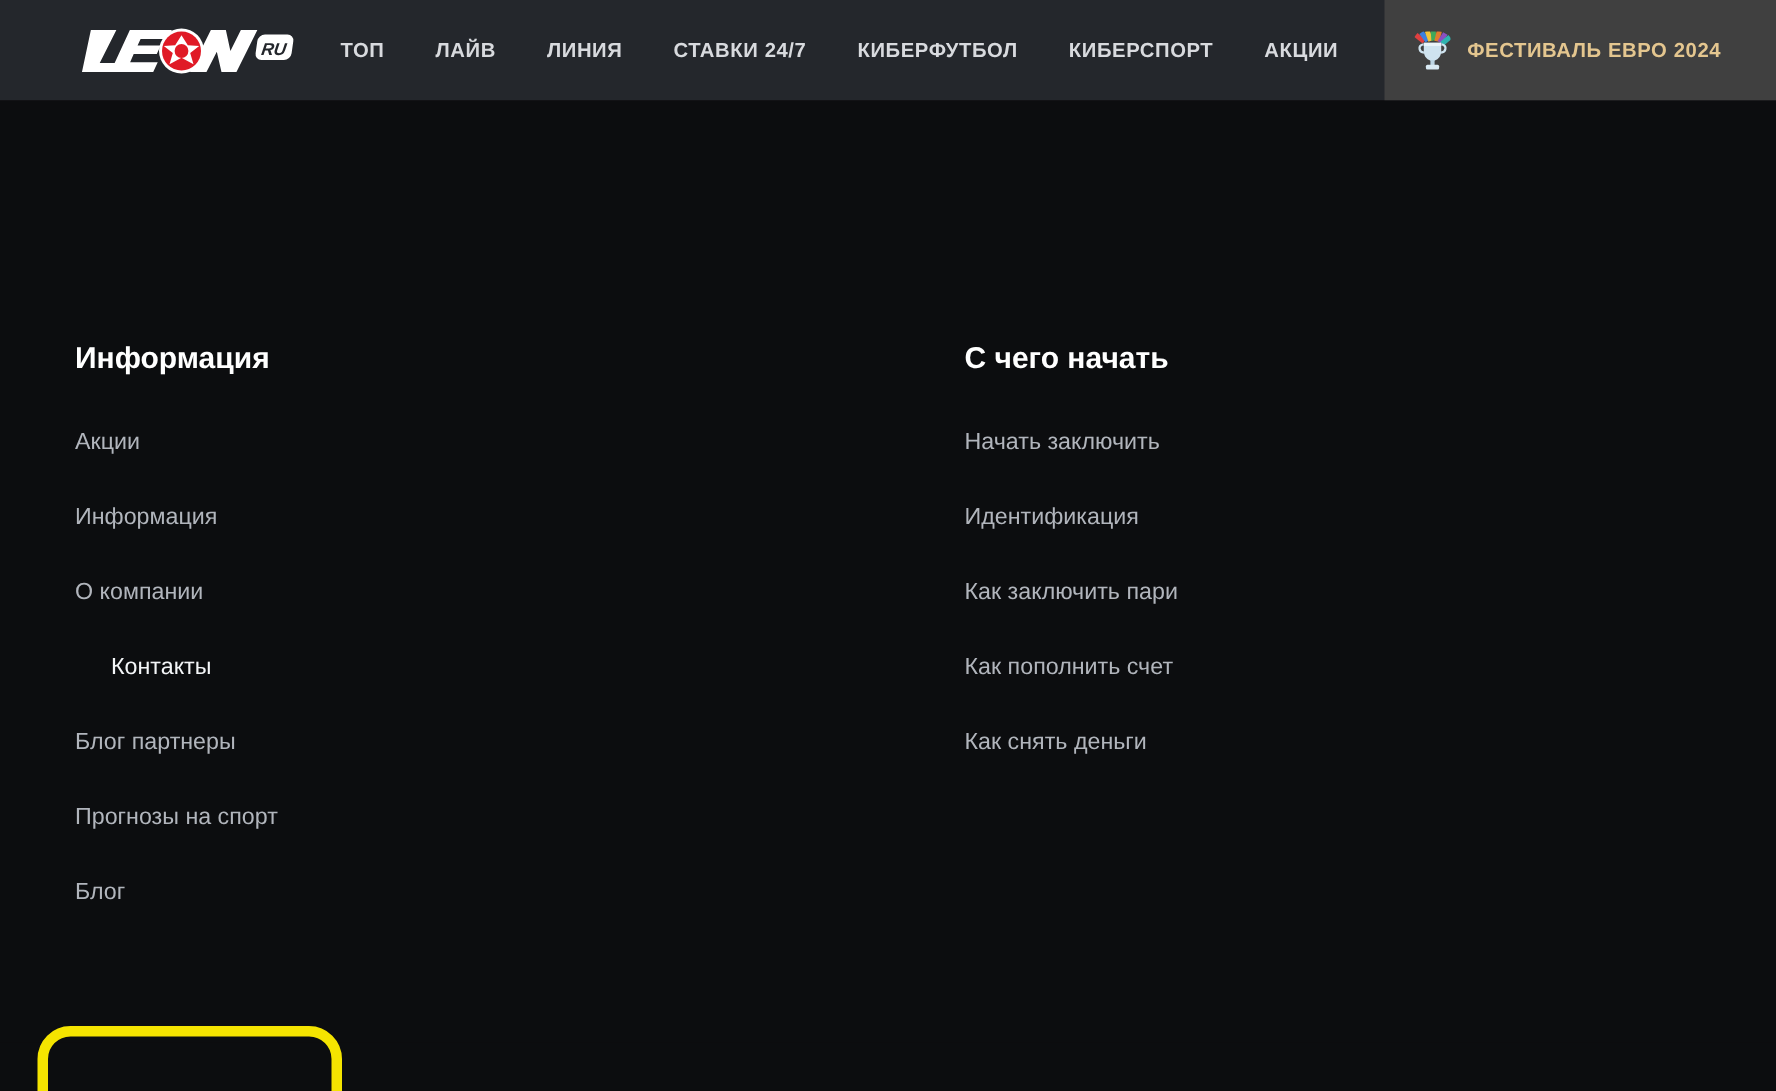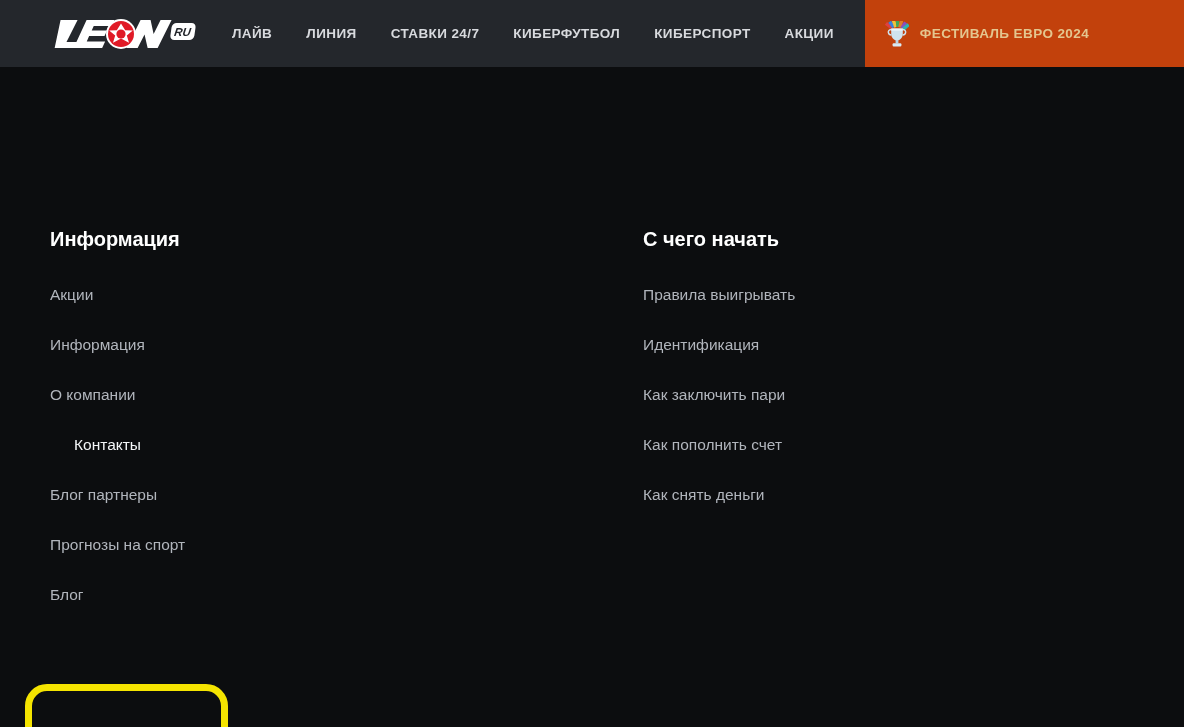--- a/index.html
+++ b/index.html
@@ -44,21 +44,21 @@
     color: #d8dade;
     font-size: 13.5px;
     font-weight: bold;
     letter-spacing: 0.4px;
     white-space: nowrap;
     cursor: pointer;
     text-transform: uppercase;
   }
   .nav-item.first { padding-left: 12px; }
   .nav-item.festival {
-    background: #c2410c;
+    background: #404040;
     color: #e4c68f;
     padding: 0 22px 0 20px;
     margin-left: 14px;
     flex: 1;
     gap: 11px;
   }
   .trophy-icon { width: 24px; height: 26px; flex: 0 0 auto; display: block; }
 
   
   .content {
@@ -132,20 +132,23 @@
         <path d="M76 6.5 L80.2 13.2 L87.8 13.6 L81.8 18.4 L84 25.8 L76 21.5 L68 25.8 L70.2 18.4 L64.2 13.6 L71.8 13.2 Z" fill="#ffffff"></path>
         <circle cx="76" cy="17" r="4.6" fill="#e01a26"></circle>
 
         <rect x="128" y="6" width="24" height="17" rx="4.5" fill="#ffffff" transform="skewX(-8)"></rect>
         <text x="131.5" y="19.5" font-family="'Liberation Sans', sans-serif" font-size="11.5" font-weight="bold" font-style="italic" fill="#24272c" transform="skewX(-8)">RU</text>
       </svg>
     </div>
   </div>
 
   <nav class="nav">
+    <div class="nav-item first">
+      <span>ТОП</span>
+    </div>
     <div class="nav-item">
       <span>ЛАЙВ</span>
     </div>
     <div class="nav-item">
       <span>ЛИНИЯ</span>
     </div>
     <div class="nav-item">
       <span>СТАВКИ 24/7</span>
     </div>
     <div class="nav-item">
@@ -195,21 +198,21 @@
         <a class="link active">Контакты</a>
         <a class="link">Блог партнеры</a>
         <a class="link">Прогнозы на спорт</a>
         <a class="link">Блог</a>
       </div>
     </div>
 
     <div class="col col-right">
       <div class="col-title">С чего начать</div>
       <div class="link-list">
-        <a class="link">Правила выигрывать</a>
+        <a class="link">Начать заключить</a>
         <a class="link">Идентификация</a>
         <a class="link">Как заключить пари</a>
         <a class="link">Как пополнить счет</a>
         <a class="link">Как снять деньги</a>
       </div>
     </div>
 
   </div>
 
   <div class="highlight-ring"></div>

